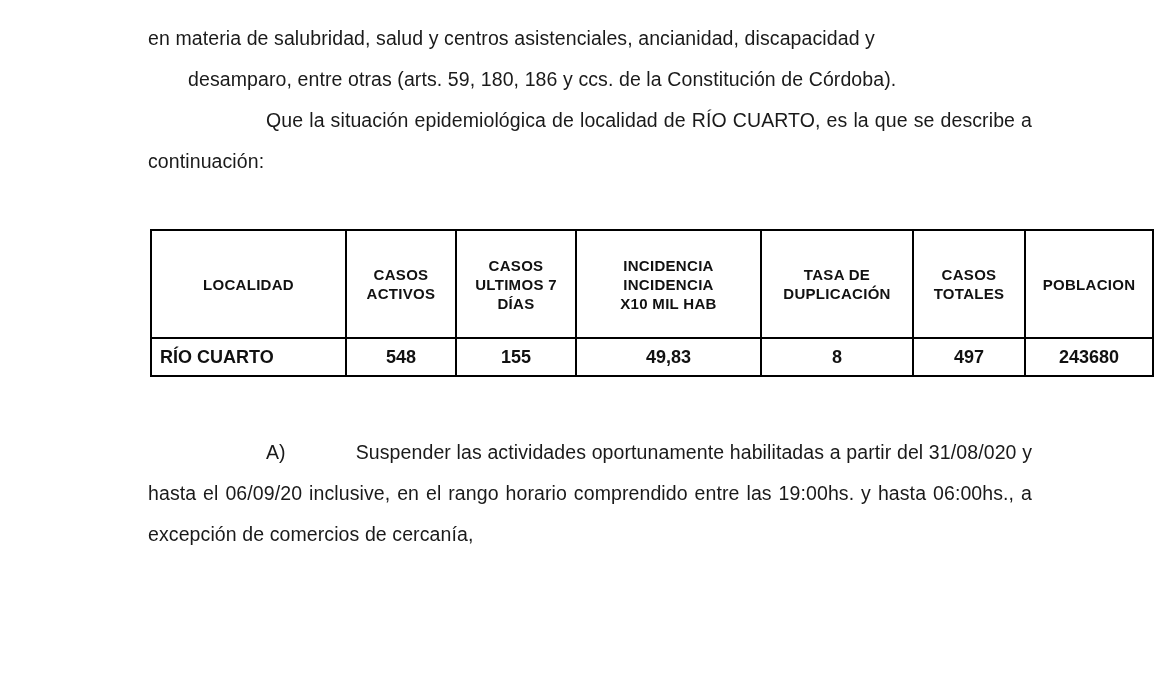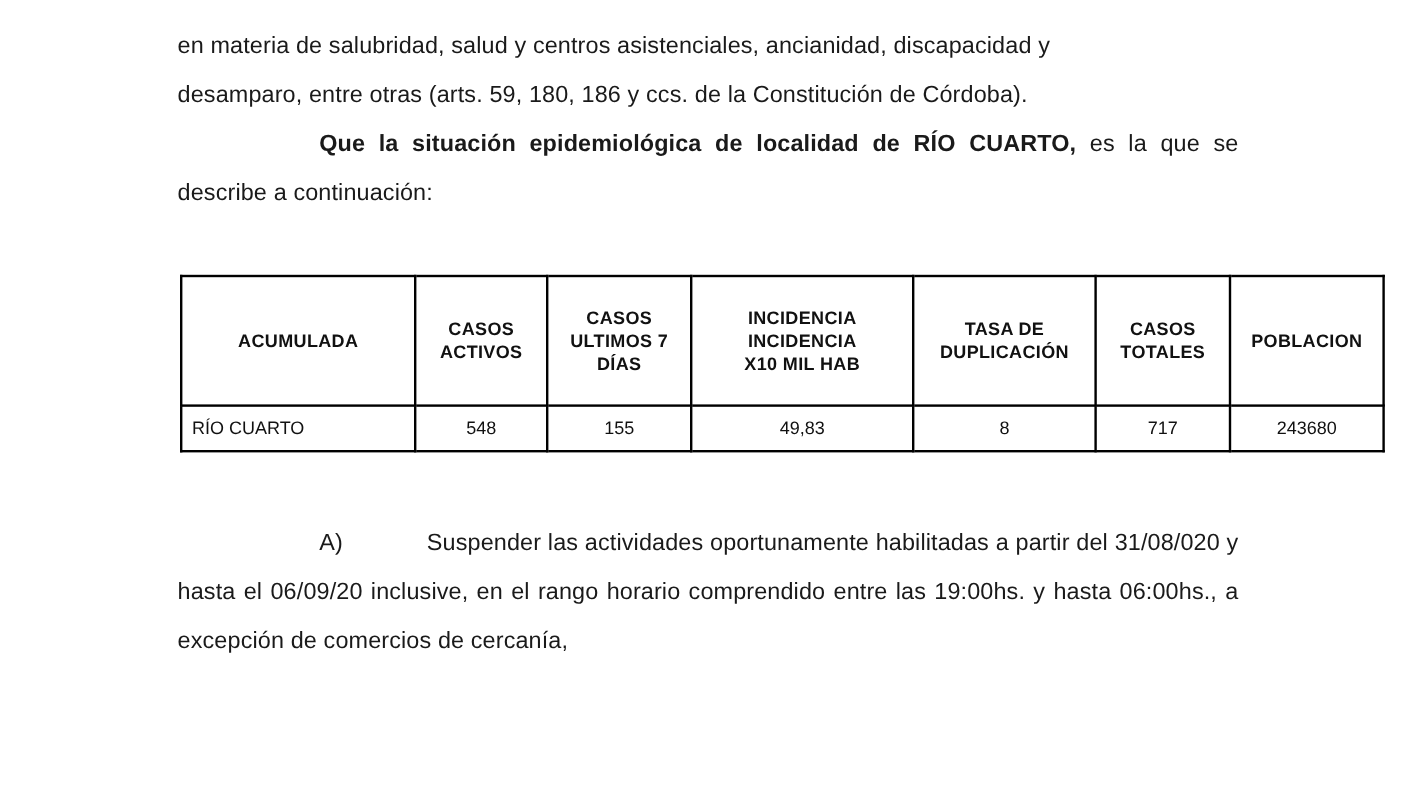--- a/index.html
+++ b/index.html
@@ -30,31 +30,32 @@
     margin: 0 0 0 0;
     font-size: 19.5px;
     line-height: 41px;
     text-align: justify;
     text-justify: inter-word;
     color: #1a1a1a;
     letter-spacing: 0.1px;
   }
   p.nojust {
     text-align: left;
+    margin-left: 40px;
   }
   .indent {
     display: inline-block;
     width: 118px;
   }
   .indent-sm {
     display: inline-block;
     width: 70px;
   }
   b, .b {
-    font-weight: bold;
+    font-weight: normal;
   }
 
   
   .table-wrap {
     position: absolute;
     left: 150px;
     top: 229px;
     width: 962px;
   }
   table.epi {
@@ -71,22 +72,22 @@
   }
   table.epi th {
     font-size: 15px;
     font-weight: bold;
     line-height: 19px;
     letter-spacing: 0.3px;
     height: 102px;
     padding: 2px 4px;
   }
   table.epi td {
-    font-size: 15px;
-    font-weight: normal;
+    font-size: 18px;
+    font-weight: bold;
     height: 34px;
     padding: 1px 4px;
   }
   table.epi td.loc {
     text-align: left;
     padding-left: 8px;
   }
   .col-loc      { width: 195px; }
   .col-activos  { width: 110px; }
   .col-ult7     { width: 120px; }
@@ -126,21 +127,21 @@
         <col class="col-activos">
         <col class="col-ult7">
         <col class="col-incid">
         <col class="col-tasa">
         <col class="col-totales">
         <col class="col-pobl">
       </colgroup>
       <thead>
         <tr>
           <th>
-            <span>ACUMULADA</span>
+            <span>LOCALIDAD</span>
           </th>
           <th>
             <span>CASOS</span><br>
             <span>ACTIVOS</span>
           </th>
           <th>
             <span>CASOS</span><br>
             <span>ULTIMOS 7</span><br>
             <span>DÍAS</span>
           </th>
@@ -162,21 +163,21 @@
           </th>
         </tr>
       </thead>
       <tbody>
         <tr>
           <td class="loc">RÍO CUARTO</td>
           <td>548</td>
           <td>155</td>
           <td>49,83</td>
           <td>8</td>
-          <td>717</td>
+          <td>497</td>
           <td>243680</td>
         </tr>
       </tbody>
     </table>
   </div>
 
   <div class="below">
     <p>
       <span class="indent"></span><span>A)</span><span class="indent-sm"></span><span>Suspender las actividades oportunamente habilitadas a partir del 31/08/020 y hasta el 06/09/20 inclusive, en el rango horario comprendido entre las 19:00hs. y hasta 06:00hs., a excepción de comercios de cercanía,</span>
     </p>

